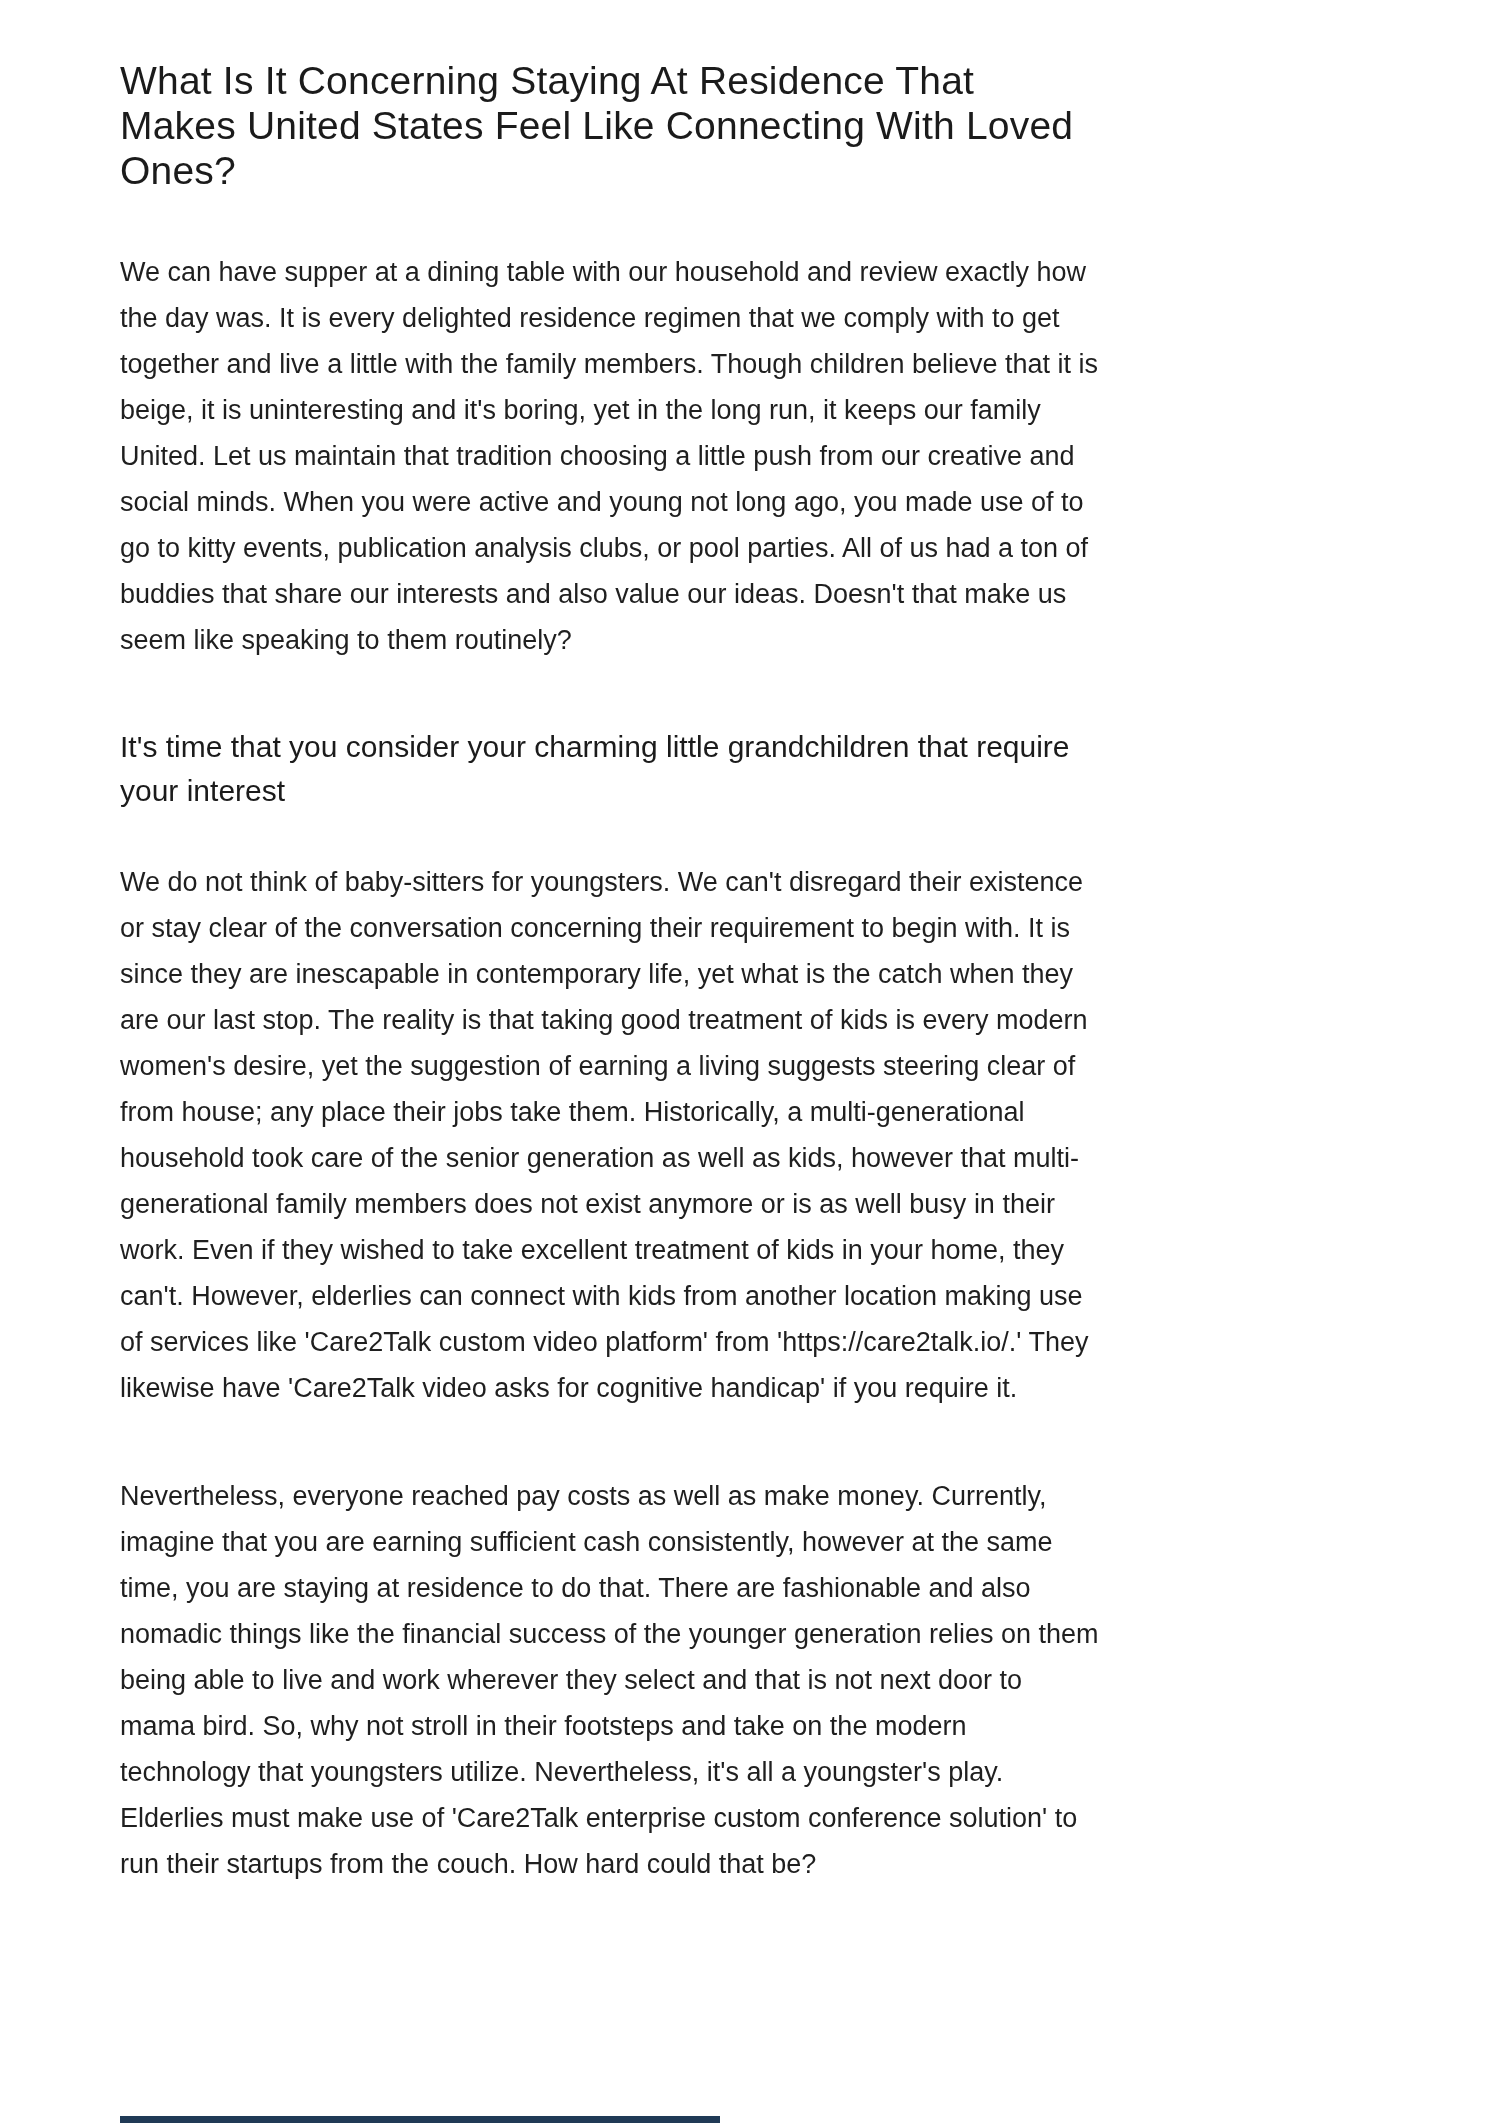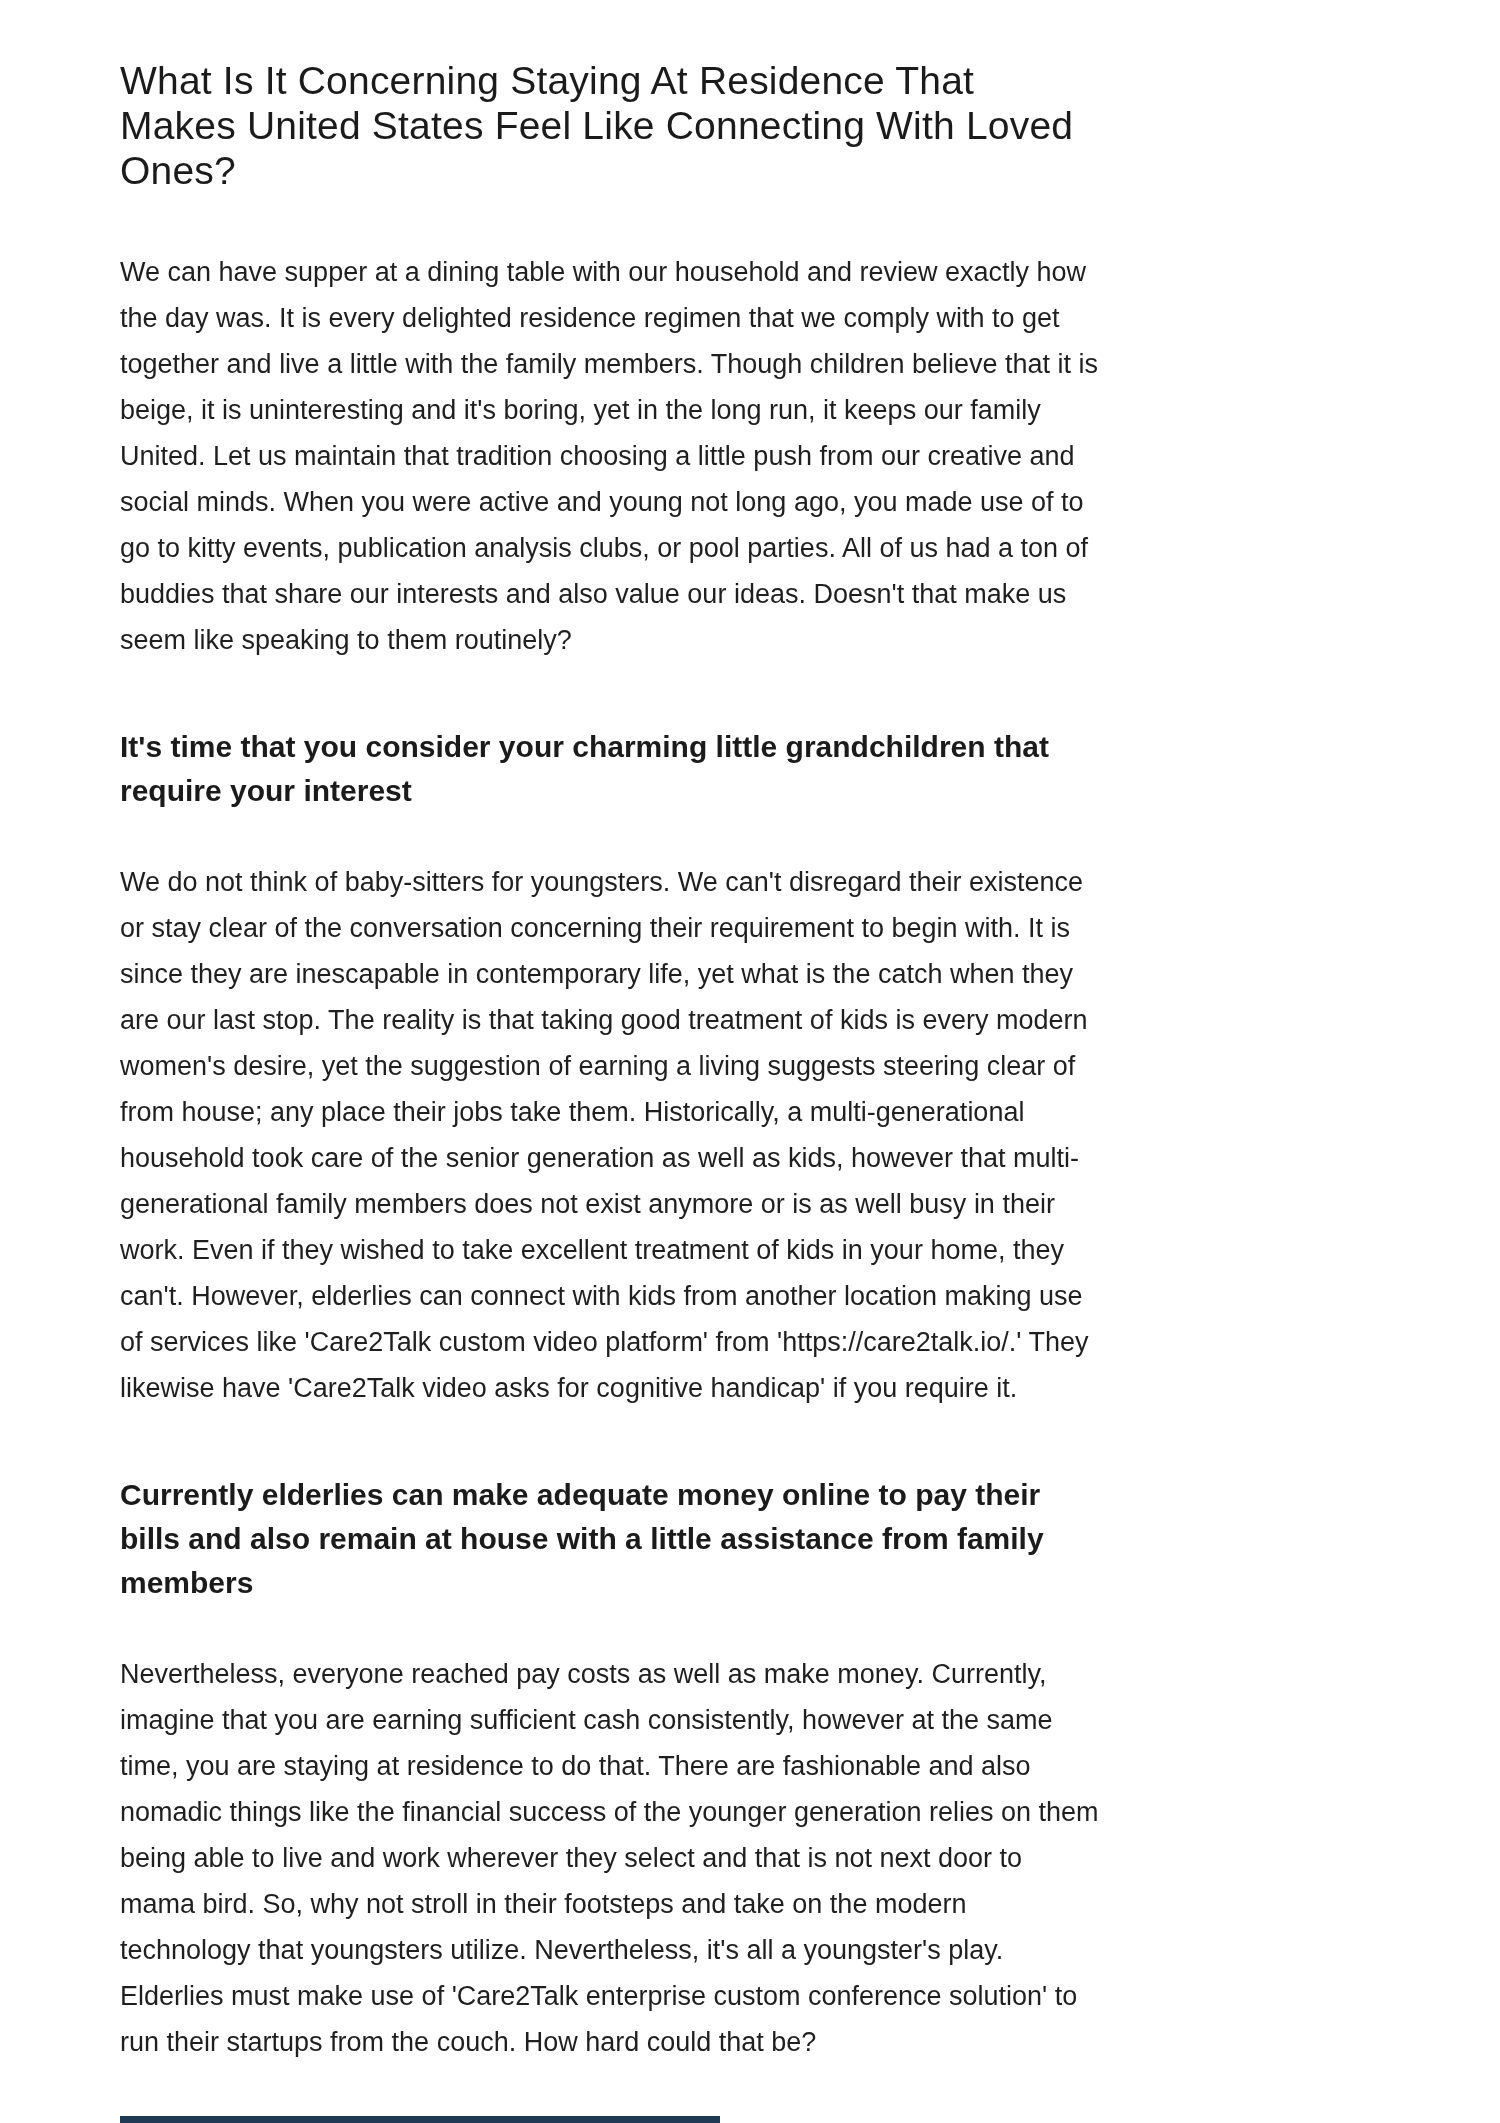--- a/index.html
+++ b/index.html
@@ -25,21 +25,21 @@
     font-size: 39px;
     line-height: 45px;
     font-weight: 400;
     letter-spacing: 0.2px;
     color: #1b1b1b;
     margin: 0 0 56px 0;
   }
   h2.section-heading {
     font-size: 30px;
     line-height: 44px;
-    font-weight: 700;
+    font-weight: 400;
     color: #1b1b1b;
     margin: 62px 0 46px 0;
   }
   p.article-paragraph {
     font-size: 27px;
     line-height: 46px;
     font-weight: 400;
     color: #1f1f1f;
     margin: 12px 0 62px 0;
   }
@@ -57,18 +57,17 @@
 
 <div class="article">
   <h1 class="page-title">What Is It Concerning Staying At Residence That Makes United States Feel Like Connecting With Loved Ones?</h1>
 
   <p class="article-paragraph">We can have supper at a dining table with our household and review exactly how the day was. It is every delighted residence regimen that we comply with to get together and live a little with the family members. Though children believe that it is beige, it is uninteresting and it's boring, yet in the long run, it keeps our family United. Let us maintain that tradition choosing a little push from our creative and social minds. When you were active and young not long ago, you made use of to go to kitty events, publication analysis clubs, or pool parties. All of us had a ton of buddies that share our interests and also value our ideas. Doesn't that make us seem like speaking to them routinely?</p>
 
   <h2 class="section-heading">It's time that you consider your charming little grandchildren that require your interest</h2>
 
   <p class="article-paragraph">We do not think of baby-sitters for youngsters. We can't disregard their existence or stay clear of the conversation concerning their requirement to begin with. It is since they are inescapable in contemporary life, yet what is the catch when they are our last stop. The reality is that taking good treatment of kids is every modern women's desire, yet the suggestion of earning a living suggests steering clear of from house; any place their jobs take them. Historically, a multi-generational household took care of the senior generation as well as kids, however that multi-generational family members does not exist anymore or is as well busy in their work. Even if they wished to take excellent treatment of kids in your home, they can't. However, elderlies can connect with kids from another location making use of services like 'Care2Talk custom video platform' from 'https://care2talk.io/.' They likewise have 'Care2Talk video asks for cognitive handicap' if you require it.</p>
 
-  <h2 class="section-heading">Currently elderlies can make adequate money online to pay their bills and also remain at house with a little assistance from family members</h2>
 
   <p class="article-paragraph">Nevertheless, everyone reached pay costs as well as make money. Currently, imagine that you are earning sufficient cash consistently, however at the same time, you are staying at residence to do that. There are fashionable and also nomadic things like the financial success of the younger generation relies on them being able to live and work wherever they select and that is not next door to mama bird. So, why not stroll in their footsteps and take on the modern technology that youngsters utilize. Nevertheless, it's all a youngster's play. Elderlies must make use of 'Care2Talk enterprise custom conference solution' to run their startups from the couch. How hard could that be?</p>
 </div>
 
 <div class="footer-bar"></div>
 
 </body></html>

